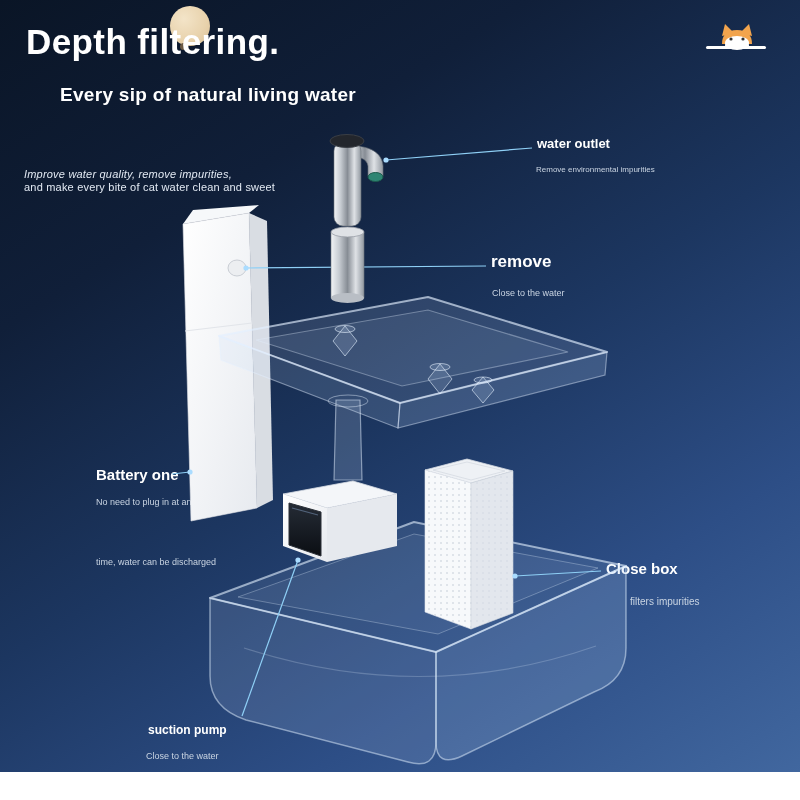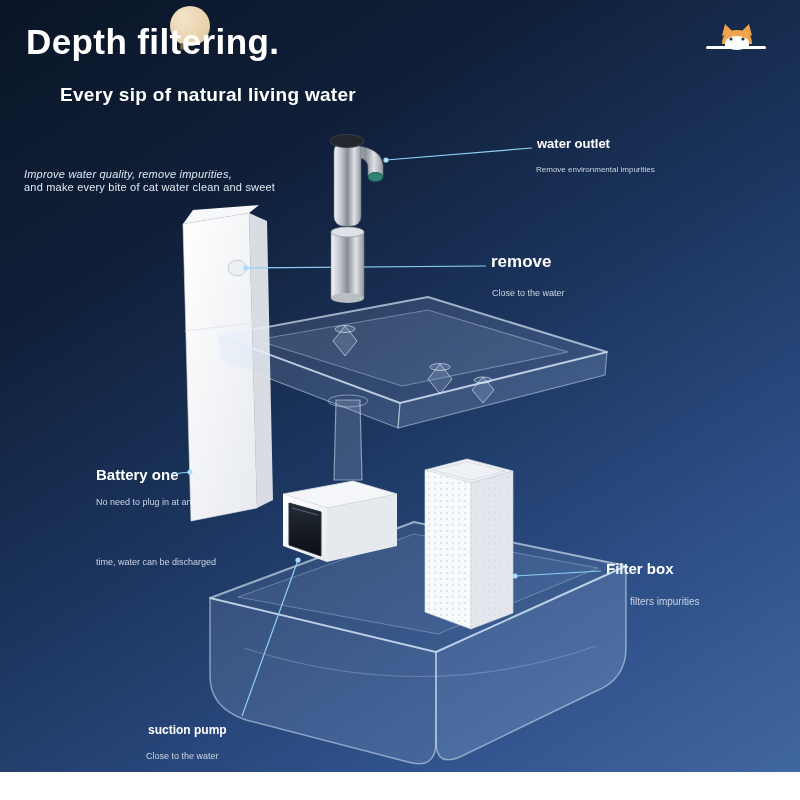--- a/index.html
+++ b/index.html
@@ -184,19 +184,19 @@
   <div class="abs callout-label lbl-water-outlet">water outlet</div>
   <div class="abs callout-sub sub-water-outlet">Remove environmental impurities</div>
 
   <div class="abs callout-label lbl-sensor">remove</div>
   <div class="abs callout-sub sub-sensor">Close to the water</div>
 
   <div class="abs callout-label lbl-battery">Battery one</div>
   <div class="abs callout-sub sub-battery-1">No need to plug in at any</div>
   <div class="abs callout-sub sub-battery-2">time, water can be discharged</div>
 
-  <div class="abs callout-label lbl-filter">Filter box</div>
+  <div class="abs callout-label lbl-filter">Close box</div>
   <div class="abs callout-sub sub-filter">filters impurities</div>
 
   <div class="abs callout-label lbl-pump">suction pump</div>
   <div class="abs callout-sub sub-pump">Close to the water</div>
 
 </div>
 
 </body></html>

